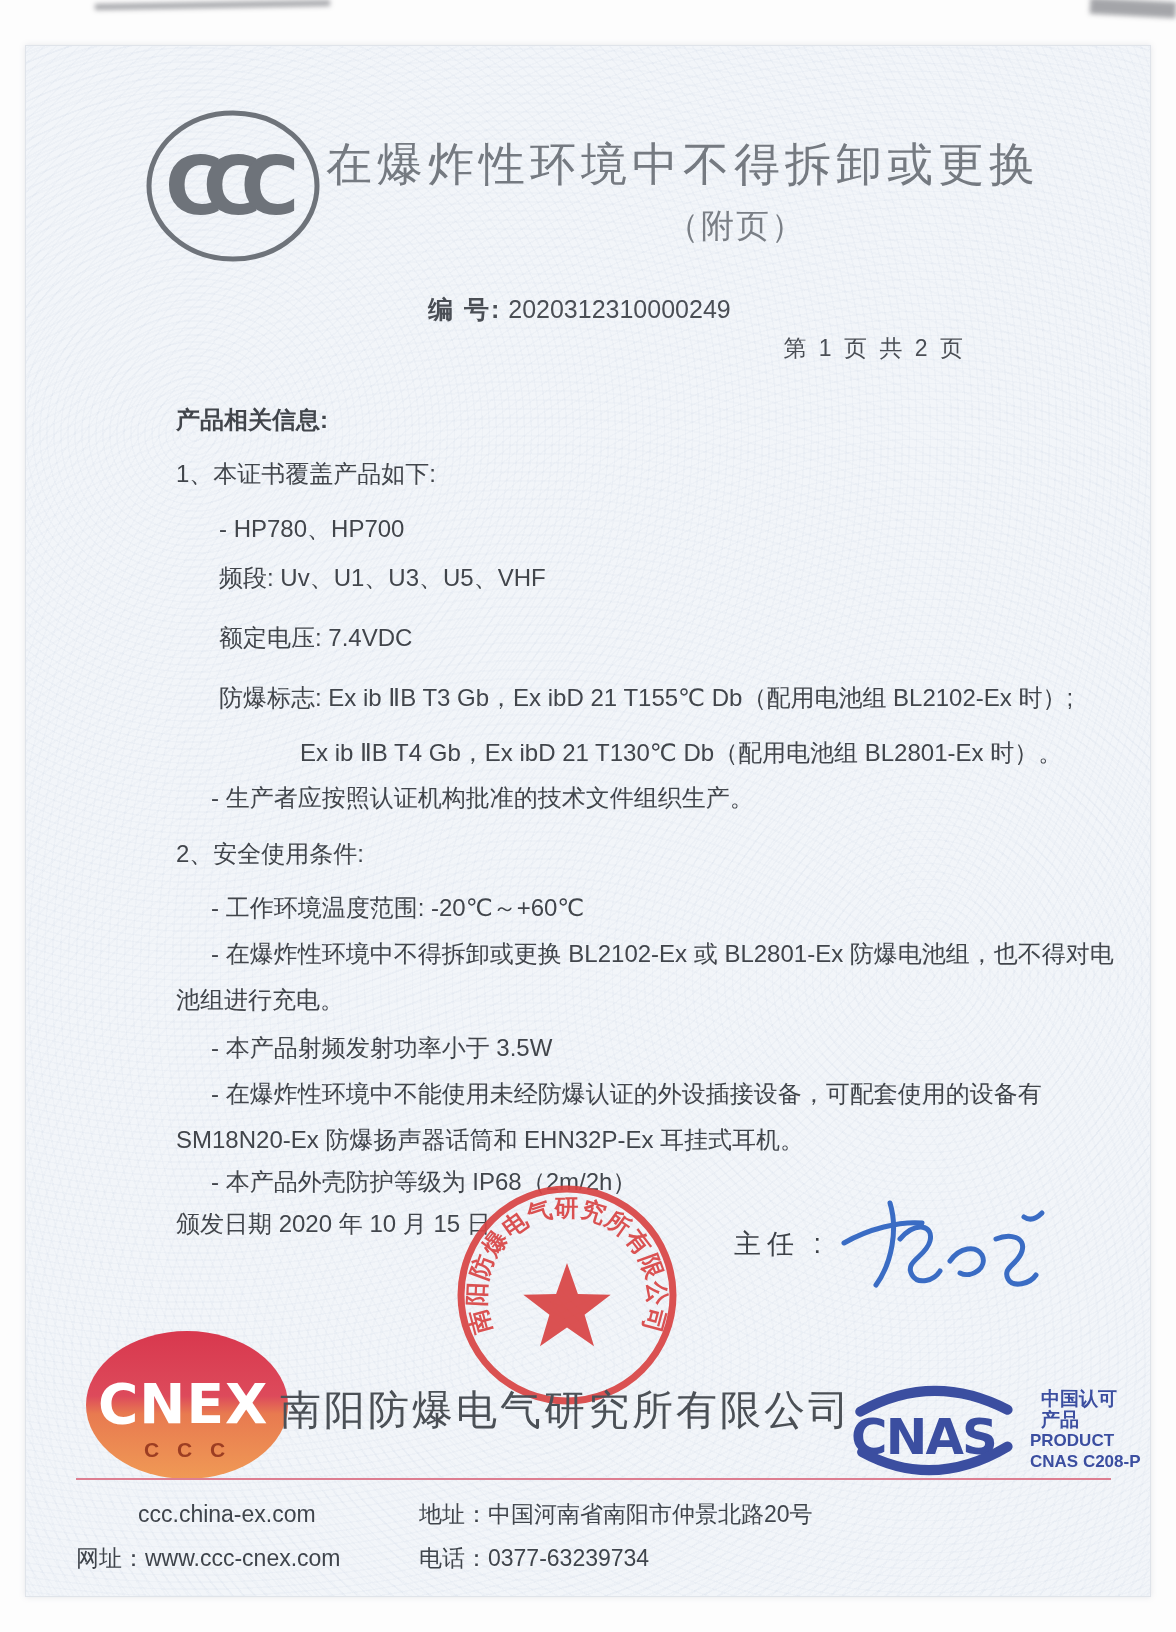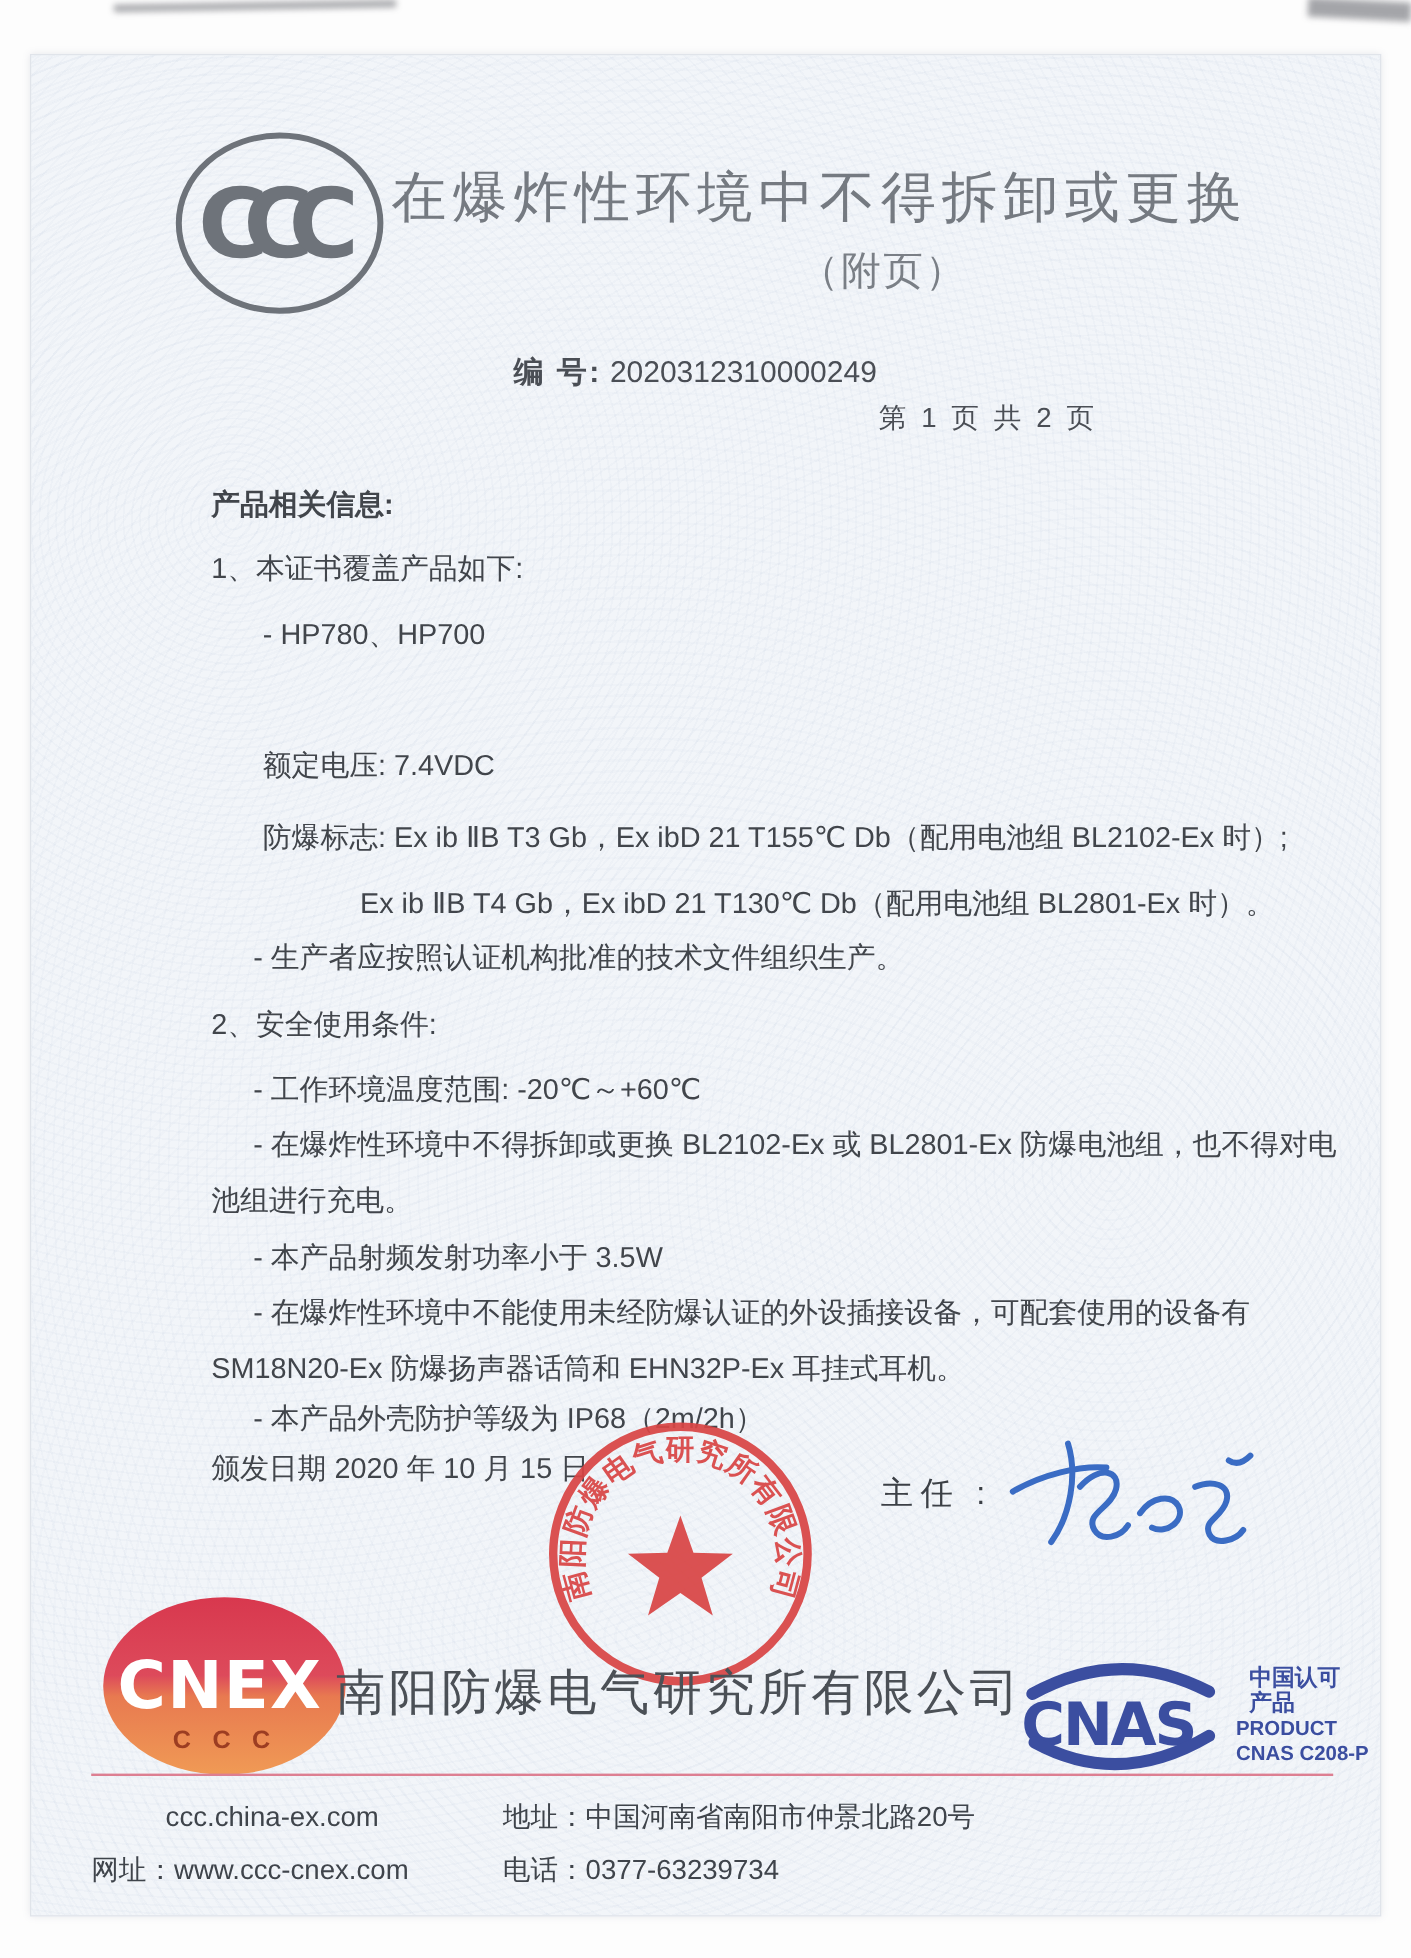--- a/index.html
+++ b/index.html
@@ -31,21 +31,21 @@
     position:absolute; left:300px; top:88px; width:650px;
     text-align:center; font-size:46px; letter-spacing:5px;
     color:#757a81; font-weight:400; white-space:nowrap;
   }
   .subtitle {
     position:absolute; left:610px; top:158px; width:200px;
     text-align:center; font-size:33px; color:#7a7f86; letter-spacing:2px; white-space:nowrap;
   }
   .number-row { position:absolute; left:402px; top:247px; font-size:25px; white-space:nowrap; color:#4a4e55; }
   .number-row .lbl { font-weight:bold; letter-spacing:2px; }
-  .page-indicator { position:absolute; left:655px; top:287px; width:285px; text-align:center; font-size:23px; color:#4a4e55; letter-spacing:3px; }
+  .page-indicator { position:absolute; left:655px; top:287px; width:285px; text-align:right; font-size:23px; color:#4a4e55; letter-spacing:3px; }
 
   
   .doc-body { position:absolute; left:150px; top:350px; width:880px; height:870px; font-size:24px; }
   .doc-body .line { position:absolute; white-space:nowrap; color:#41454b; }
   .heading { font-weight:bold; color:#34383e; top:8px; left:0; }
   .ind-a { left:0; } .ind-b { left:43px; } .ind-c { left:35px; } .ind-d { left:124px; }
   .l0{top:62px} .l1{top:117px} .l2{top:166px} .l3{top:226px} .l4{top:286px}
   .l5{top:341px} .l6{top:386px} .l7{top:442px} .l8{top:496px} .l9{top:542px}
   .l10{top:588px} .l11{top:636px} .l12{top:682px} .l13{top:728px} .l14{top:770px}
   .issue-date { top:812px; left:0; }
@@ -92,20 +92,21 @@
     <span class="lbl">编  号:</span>
     <span>2020312310000249</span>
   </div>
 
   <div class="page-indicator">第 1 页 共 2 页</div>
 
   <div class="doc-body">
     <div class="line heading">产品相关信息:</div>
     <div class="line l0 ind-a">1、本证书覆盖产品如下:</div>
     <div class="line l1 ind-b">- HP780、HP700</div>
+    <div class="line l2 ind-b">频段: Uv、U1、U3、U5、VHF</div>
     <div class="line l3 ind-b">额定电压: 7.4VDC</div>
     <div class="line l4 ind-b">防爆标志: Ex ib  ⅡB T3 Gb，Ex ibD 21 T155℃ Db（配用电池组 BL2102-Ex 时）;</div>
     <div class="line l5 ind-d">Ex ib  ⅡB T4 Gb，Ex ibD 21 T130℃ Db（配用电池组 BL2801-Ex 时）。</div>
     <div class="line l6 ind-c">- 生产者应按照认证机构批准的技术文件组织生产。</div>
     <div class="line l7 ind-a">2、安全使用条件:</div>
     <div class="line l8 ind-c">- 工作环境温度范围: -20℃～+60℃</div>
     <div class="line l9 ind-c">- 在爆炸性环境中不得拆卸或更换 BL2102-Ex 或 BL2801-Ex 防爆电池组，也不得对电</div>
     <div class="line l10 ind-a">池组进行充电。</div>
     <div class="line l11 ind-c">- 本产品射频发射功率小于 3.5W</div>
     <div class="line l12 ind-c">- 在爆炸性环境中不能使用未经防爆认证的外设插接设备，可配套使用的设备有</div>

